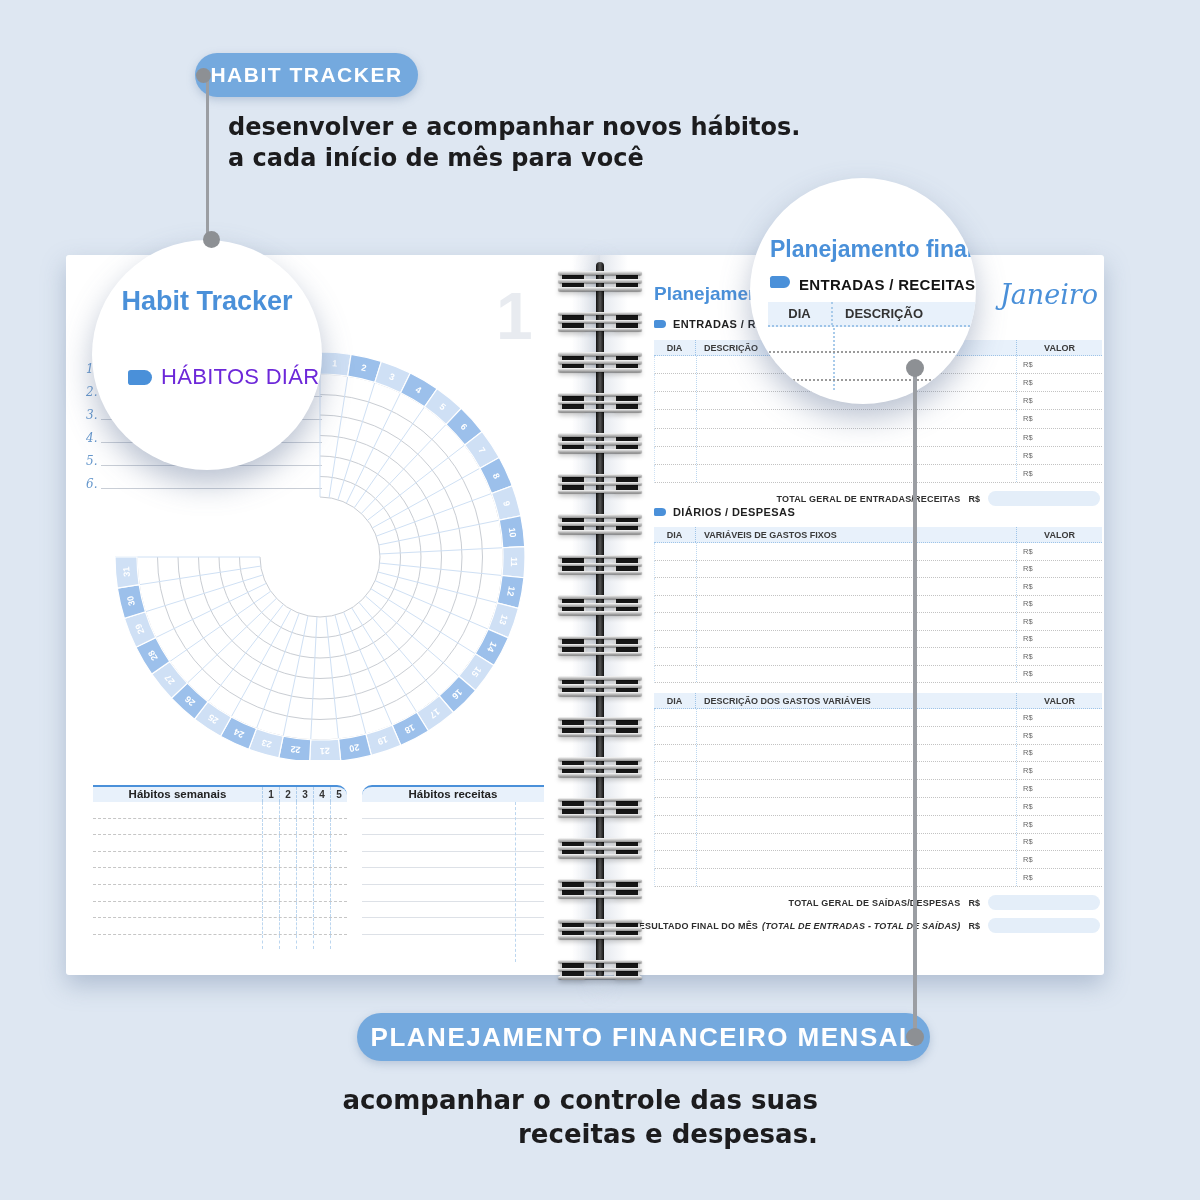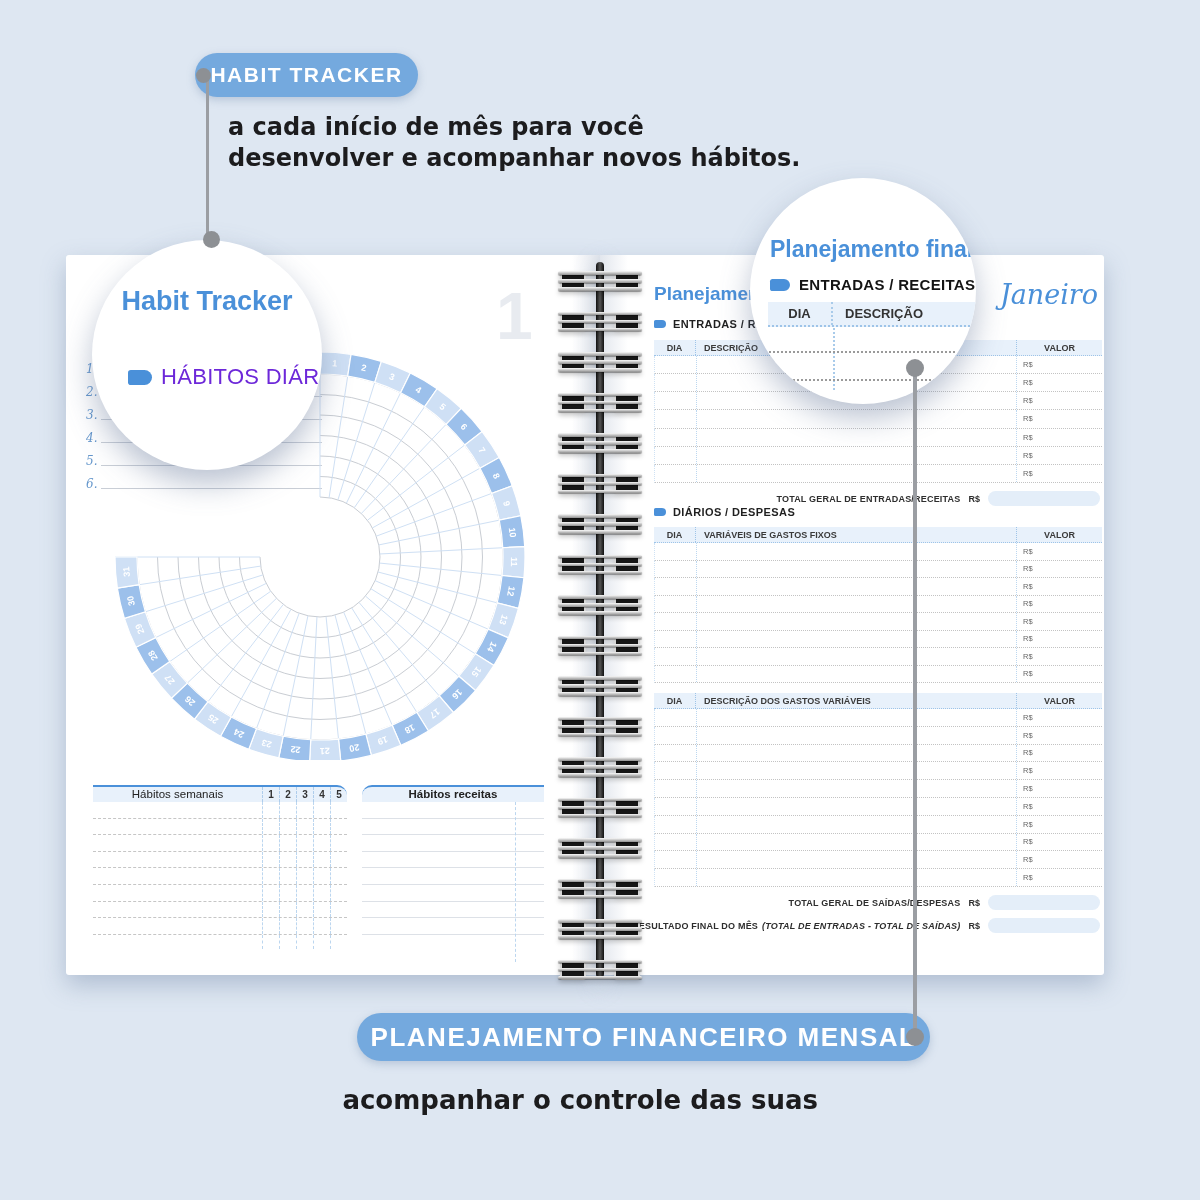--- a/index.html
+++ b/index.html
@@ -18,21 +18,21 @@
   
   .pagenum{position:absolute;left:430px;top:28px;font-size:66px;font-weight:bold;color:#e8ebf0;line-height:1}
   #habit-lines{position:absolute;left:0;top:0}
   .hline{position:absolute;left:20px;width:236px;height:16px;display:flex;align-items:flex-end}
   .hnum{width:15px;font-family:"DejaVu Serif",serif;font-style:italic;font-size:12px;color:#6597cc;line-height:14px}
   .hrule{flex:1;border-bottom:1px solid #c9ced6;margin-bottom:2px}
   #habit-wheel{position:absolute;left:49px;top:95px;font-family:"Liberation Sans",sans-serif}
 
   #weekly-table{position:absolute;left:27px;top:530px;width:254px}
   .wk-head{display:flex;height:17px;background:var(--hdr,#e8f1fb);border-top:2px solid var(--blue,#4a90d9);border-top-right-radius:10px}
-  .wk-title{flex:1;text-align:center;font-size:11.5px;font-weight:normal;line-height:15px;color:#222}
+  .wk-title{flex:1;text-align:center;font-size:11.5px;font-weight:bold;line-height:15px;color:#222}
   .wk-hc{width:17px;border-left:1px dashed #aecdec;font-size:10px;font-weight:bold;text-align:center;line-height:15px;color:#333}
   .wk-row{display:flex;height:16.6px;border-bottom:1px dashed #c6c6c6}
   .wk-sp{flex:1}
   .wk-cell{width:17px;border-left:1px dashed #bcd6ef}
   .wk-ext{border-bottom:none;height:14px}
 
   #monthly-table{position:absolute;left:296px;top:530px;width:182px}
   .mo-head{height:17px;background:var(--hdr,#e8f1fb);border-top:2px solid var(--blue,#4a90d9);border-top-left-radius:10px;text-align:center;font-size:11.5px;font-weight:bold;line-height:15px;color:#222}
   .mo-row{height:16.6px;border-bottom:1px solid #dde1e7}
   .mo-vline{position:absolute;left:153px;top:17px;height:160px;border-left:1px dashed #bcd6ef}
@@ -81,21 +81,21 @@
   .outro{position:absolute;right:382px;top:1083px;width:600px;text-align:right;font-family:"DejaVu Sans",sans-serif;font-size:26px;font-weight:bold;color:#1c1c1e;line-height:34px;z-index:2}
 
   
   .circle{position:absolute;background:#fff;border-radius:50%;overflow:hidden;z-index:6;box-shadow:0 14px 30px rgba(90,110,145,.42)}
   .c-left{left:92px;top:240px;width:230px;height:230px}
   .c-right{left:750px;top:178px;width:226px;height:226px}
   .cl-title{position:absolute;left:0;top:46px;width:100%;text-align:center;font-size:27px;font-weight:bold;color:var(--blue,#4a90d9)}
   .cl-tag{position:absolute;left:36px;top:124px;display:flex;align-items:center;gap:9px}
   .cl-tag-t{font-size:22px;font-weight:normal;color:#6d28d9;letter-spacing:.3px;white-space:nowrap}
   .cr-title{position:absolute;left:20px;top:58px;font-size:23px;font-weight:bold;color:var(--blue,#4a90d9);white-space:nowrap}
-  .cr-tag{position:absolute;left:20px;top:98px;display:flex;align-items:center;gap:9px;font-size:15px;font-weight:bold;color:#141414;letter-spacing:.3px;white-space:nowrap}
+  .cr-tag{position:absolute;left:20px;top:98px;display:flex;gap:9px;font-size:15px;font-weight:bold;color:#141414;letter-spacing:.3px;white-space:nowrap}
   .cr-thead{position:absolute;left:18px;top:124px;width:210px;height:25px;background:var(--hdr,#e8f1fb);border-bottom:2px dotted #9ec4e8;display:flex;font-size:13px;font-weight:bold;color:#333}
   .cr-dia{width:65px;text-align:center;line-height:24px;border-right:2px dotted #a9cbea}
   .cr-desc{padding-left:12px;line-height:24px}
   .cr-vdot{position:absolute;left:83px;top:150px;height:62px;border-left:2px dotted #a9cbea}
   .cr-hdot{position:absolute;border-top:2px dotted #9a9a9a}
   .cr-hdot.h1{left:10px;top:173px;width:195px}
   .cr-hdot.h2{left:36px;top:201px;width:168px}
 
   
   .vline{position:absolute;width:3px;background:#9b9ea3;z-index:7}
@@ -650,22 +650,22 @@
         <div class="hole hl"></div>
         <div class="hole hr"></div>
         <div class="wire w1"></div>
         <div class="wire w2"></div>
         <div class="wire w3"></div>
       </div>
     </div>
 
   <div class="badge" id="badge-top">HABIT TRACKER</div>
   <div class="intro">
+    <div>desenvolver e acompanhar novos hábitos.</div>
     <div>a cada início de mês para você</div>
-    <div>desenvolver e acompanhar novos hábitos.</div>
   </div>
 
   <div class="circle c-left">
     <div class="cl-title">Habit Tracker</div>
     <div class="cl-tag">
       <span class="tag big"></span>
       <span class="cl-tag-t">HÁBITOS DIÁRIOS</span>
     </div>
   </div>
 
@@ -687,15 +687,16 @@
   <div class="vline" id="line-top"></div>
   <div class="vline" id="line-bottom"></div>
   <div class="dot" id="dot-badge-top"></div>
   <div class="dot" id="dot-circle-left"></div>
   <div class="dot" id="dot-circle-right"></div>
   <div class="dot" id="dot-badge-bottom"></div>
 
   <div class="badge" id="badge-bottom">PLANEJAMENTO FINANCEIRO MENSAL</div>
   <div class="outro">
     <div>acompanhar o controle das suas</div>
+    <div>receitas e despesas.</div>
   </div>
 
 </div>
 
 </body></html>

